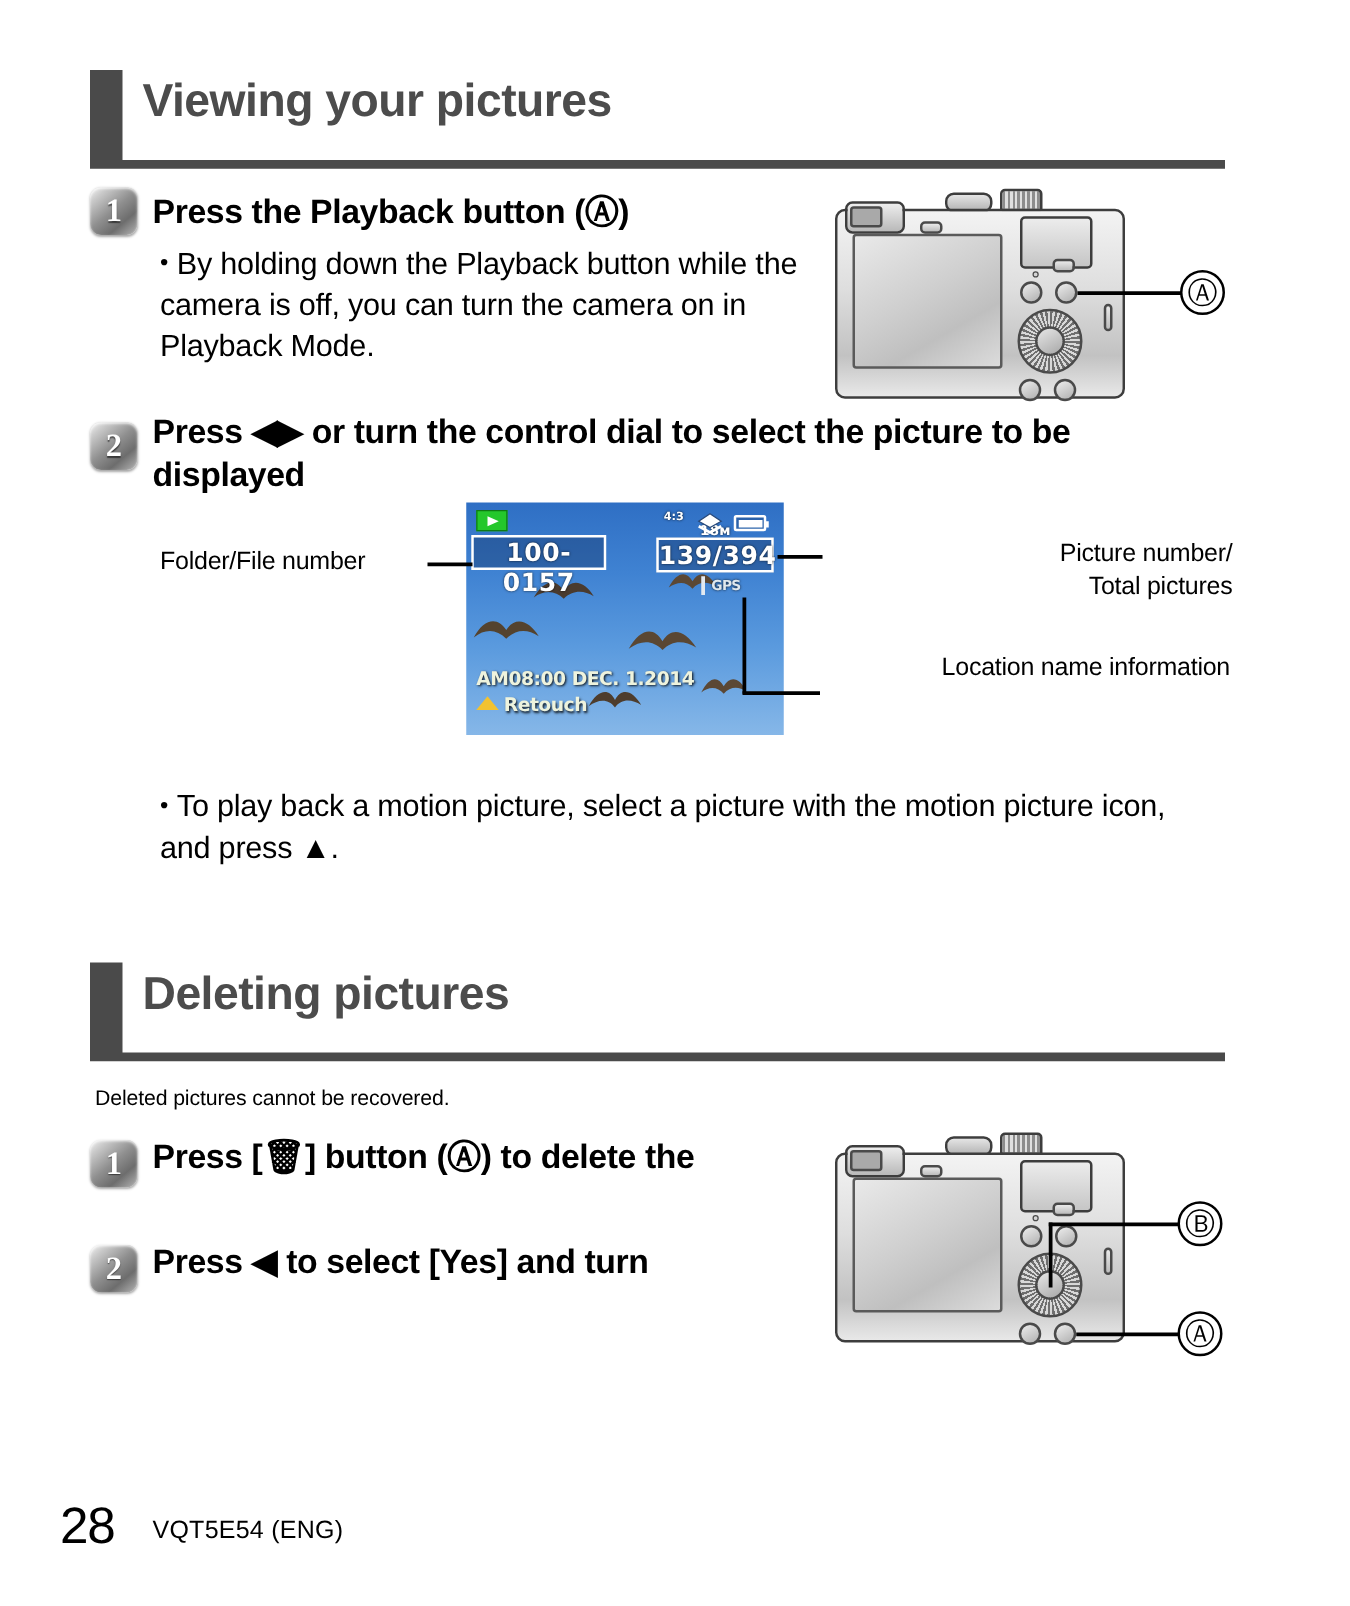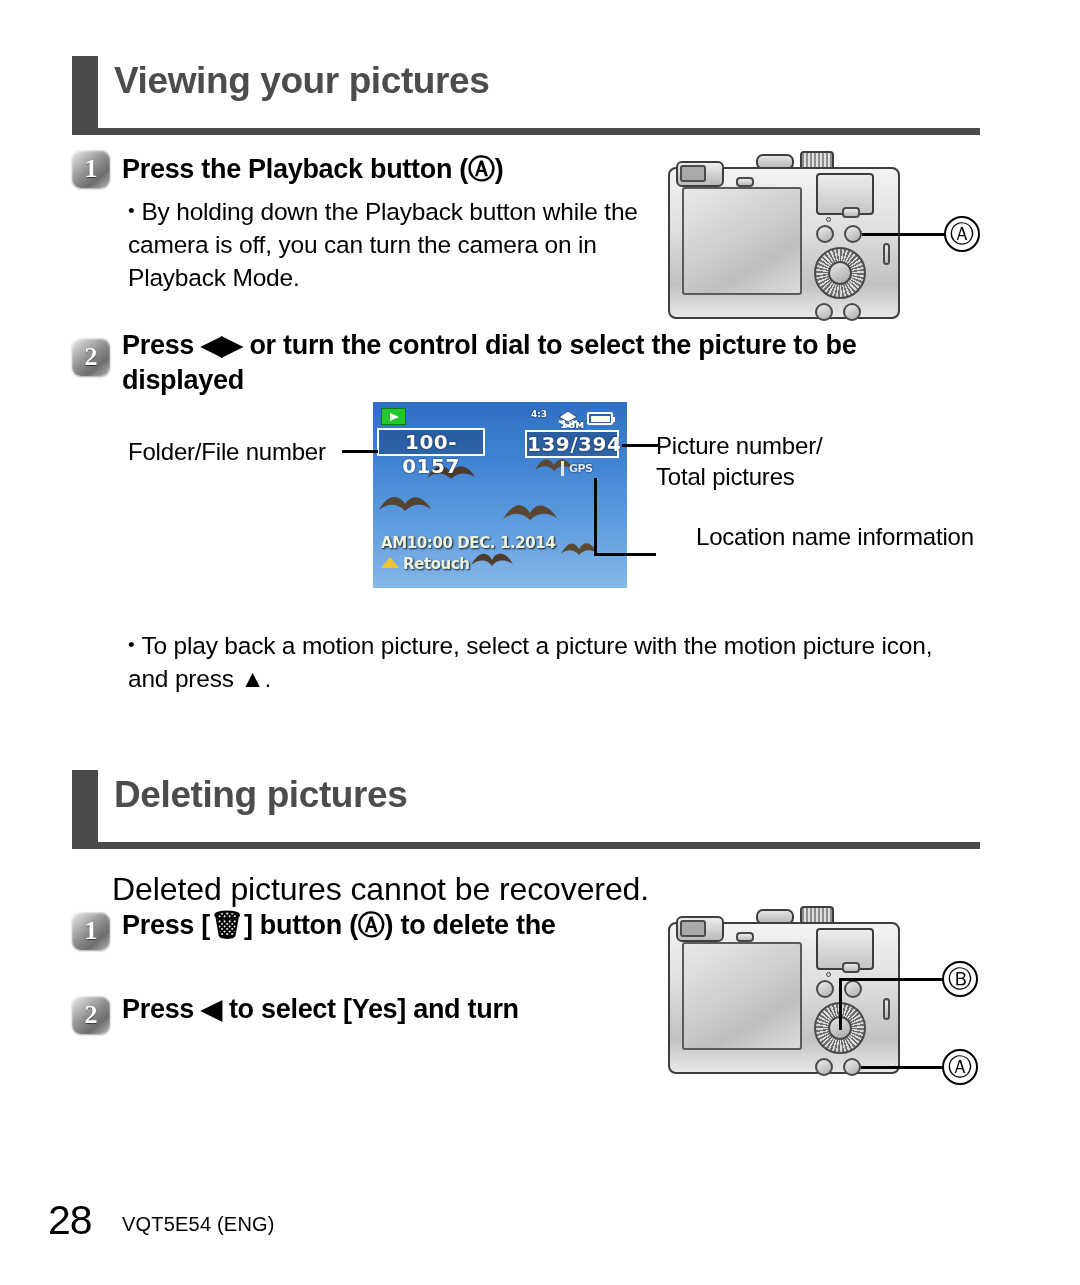--- a/index.html
+++ b/index.html
@@ -69,38 +69,38 @@
   .step-text {
     position: absolute;
     font-size: 27px;
     font-weight: bold;
     line-height: 1.28;
     letter-spacing: -0.3px;
   }
 
   .body-text {
     position: absolute;
-    font-size: 32px;
+    font-size: 17px;
     line-height: 1.32;
     letter-spacing: -0.1px;
-    margin-left: 36px;
   }
   .bullet-text {
     position: absolute;
     font-size: 24.5px;
     line-height: 1.34;
     letter-spacing: -0.2px;
   }
   .bullet-text .dot { margin-right: 7px; font-size: 19px; vertical-align: 3px; }
 
   .label-text {
     position: absolute;
-    font-size: 24px;
+    font-size: 20px;
     line-height: 1.28;
     letter-spacing: -0.2px;
+    text-align: right;
   }
 
   
   .camera-fig { position: absolute; }
   .cam-body {
     position: absolute;
     left: 12px; top: 22px;
     width: 232px; height: 152px;
     border: 2.5px solid #3d3d3d;
     border-radius: 8px;
@@ -408,38 +408,38 @@
   <svg style="position:absolute; left:184px; top:8px;" width="22" height="20" viewBox="0 0 22 20">
     <path d="M11 1 L20 7 L11 12 L2 7 Z" fill="#ffffff" stroke="#2a4a7a" stroke-width="1"></path>
     <path d="M2 11 L11 16 L20 11" fill="none" stroke="#ffffff" stroke-width="2.2"></path>
   </svg>
   <div class="battery" style="left:214px; top:10px;"></div>
 
   <div class="osd-box" style="left:152px; top:28px; width:94px; height:28px; font-size:20px; line-height:24px; letter-spacing:0.5px;">139/394</div>
 
   <div class="gps-flag" style="left:196px; top:60px;">GPS</div>
 
-  <div class="datestamp" style="left:8px; top:132px;">AM10:00 DEC. 1.2014</div>
+  <div class="datestamp" style="left:8px; top:132px;">AM08:00 DEC. 1.2014</div>
 
   <div class="retouch-tri" style="left:8px; top:155px;"></div>
   <div class="retouch" style="left:30px; top:153px;">Retouch</div>
 </div>
 
 <div class="label-text" style="left:128px; top:437px;">Folder/File number</div>
 <div class="leader" style="left:342px; top:450px; width:36px; height:2.5px;"></div>
 
 <div class="leader" style="left:622px; top:444px; width:36px; height:2.5px;"></div>
 <div class="label-text" style="left:656px; top:431px; width:330px;">
   <span>Picture number/</span><br>
   <span>Total pictures</span>
 </div>
 
 <div class="leader" style="left:594px; top:478px; width:2.5px; height:77px;"></div>
 <div class="leader" style="left:594px; top:553px; width:62px; height:2.5px;"></div>
-<div class="label-text" style="left:696px; top:522px; width:340px;">
+<div class="label-text" style="left:644px; top:522px; width:340px;">
   <span>Location name information</span><br>
   <br>
 </div>
 
 <div class="bullet-text" style="left:128px; top:630px; width:820px;">
   <span class="dot">•</span><span>To play back a motion picture, select a picture with the motion picture icon, and press ▲.</span>
 </div>
 
 <div class="section-header" style="left:72px; top:770px;">
   <div class="vbar"></div>

